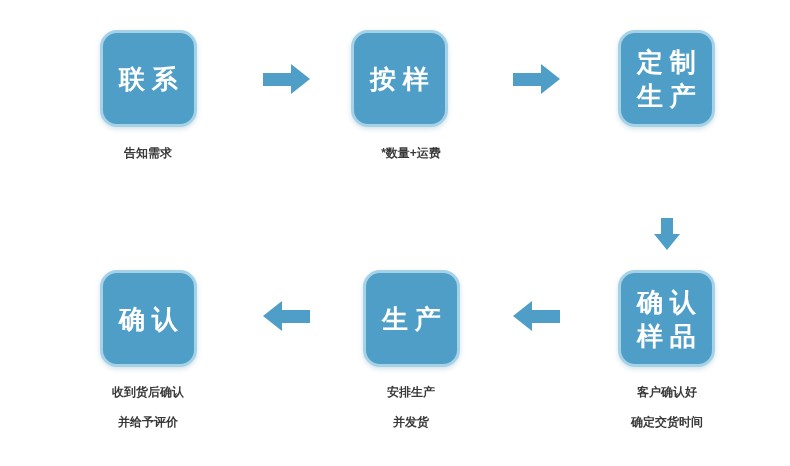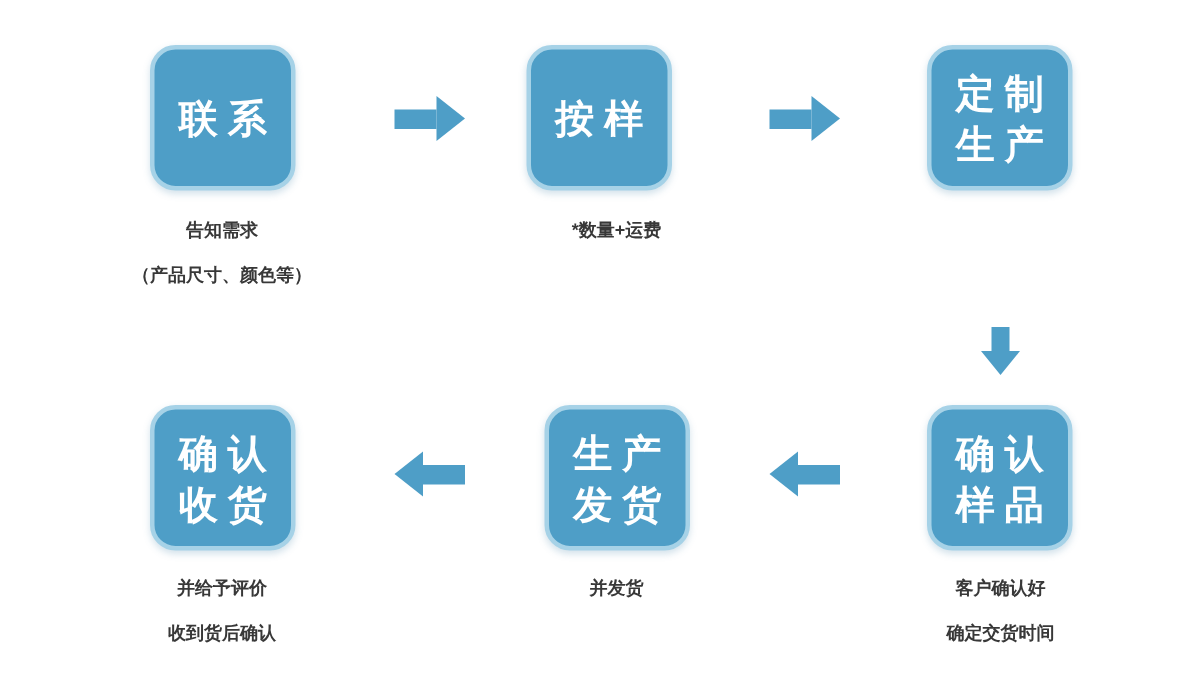--- a/index.html
+++ b/index.html
@@ -104,21 +104,20 @@
 </head>
 <body>
 
 <div class="canvas">
 
   <div class="step-box pos-box-1">
     <div class="line">联系</div>
   </div>
   <div class="caption pos-cap-1">
     <div class="cap-line">告知需求</div>
-    <div class="cap-line">（产品尺寸、颜色等）</div>
   </div>
 
   <div class="arrow horizontal pos-arr-1">
     <div class="shaft"></div>
     <div class="head-right"></div>
   </div>
 
   <div class="step-box pos-box-2">
     <div class="line">按样</div>
   </div>
@@ -150,33 +149,32 @@
     <div class="cap-line">确定交货时间</div>
   </div>
 
   <div class="arrow horizontal pos-arr-4">
     <div class="head-left"></div>
     <div class="shaft"></div>
   </div>
 
   <div class="step-box pos-box-5">
     <div class="line">生产</div>
-    <div class="line">发货</div>
   </div>
   <div class="caption pos-cap-5">
+    <div class="cap-line">安排生产</div>
     <div class="cap-line">并发货</div>
   </div>
 
   <div class="arrow horizontal pos-arr-5">
     <div class="head-left"></div>
     <div class="shaft"></div>
   </div>
 
   <div class="step-box pos-box-6">
     <div class="line">确认</div>
-    <div class="line">收货</div>
   </div>
   <div class="caption pos-cap-6">
+    <div class="cap-line">收到货后确认</div>
     <div class="cap-line">并给予评价</div>
-    <div class="cap-line">收到货后确认</div>
   </div>
 
 </div>
 
 </body></html>

